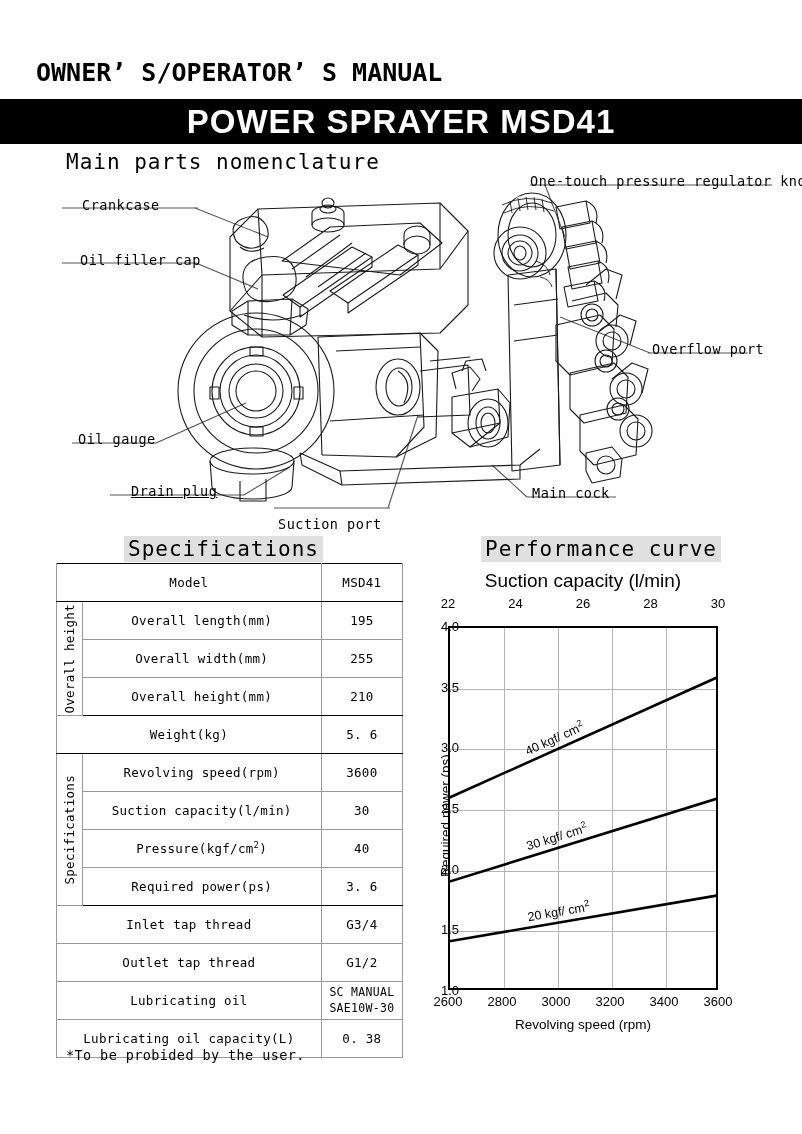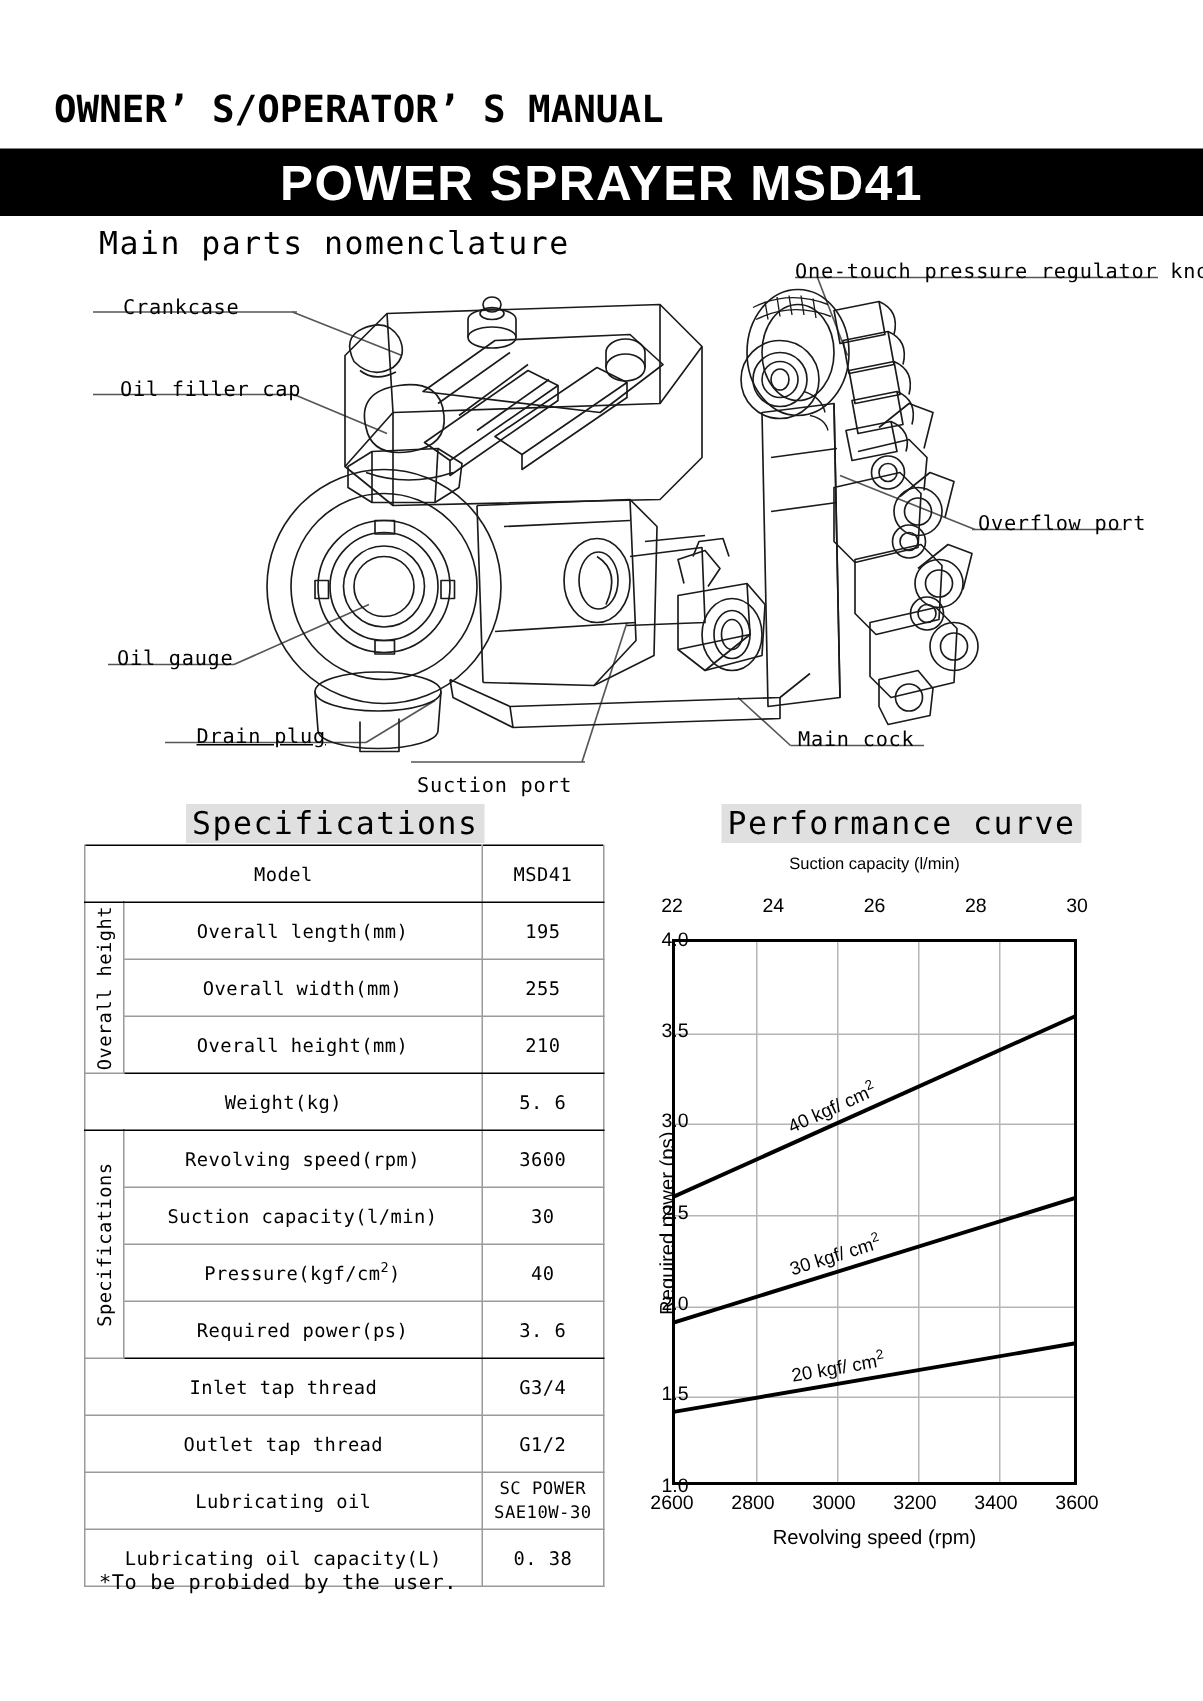--- a/index.html
+++ b/index.html
@@ -52,21 +52,21 @@
   .glv{width:1px;top:0;bottom:0;}
   .ytick{position:absolute;right:334px;font-size:13px;text-align:right;
       width:40px;transform:translateY(-50%);font-family:"Liberation Sans",sans-serif;}
   .xtick{position:absolute;top:424px;font-size:13px;text-align:center;width:60px;
       transform:translateX(-50%);font-family:"Liberation Sans",sans-serif;}
   .ttick{position:absolute;top:26px;font-size:13px;text-align:center;width:60px;
       transform:translateX(-50%);font-family:"Liberation Sans",sans-serif;}
   #xlabel{position:absolute;top:447px;left:55px;width:270px;text-align:center;
       font-size:13.5px;font-family:"Liberation Sans",sans-serif;}
   #toplabel{position:absolute;top:0px;left:55px;width:270px;text-align:center;
-      font-size:11px;font-family:"Liberation Sans",sans-serif;}
+      font-size:19px;font-family:"Liberation Sans",sans-serif;}
   #ylabel{position:absolute;left:-48px;top:238px;width:200px;text-align:center;
       font-size:13.5px;font-family:"Liberation Sans",sans-serif;
       transform:rotate(-90deg);}
   .curvelab{position:absolute;font-size:12.5px;white-space:nowrap;
       font-family:"Liberation Sans",sans-serif;}
 </style>
 </head>
 <body>
 
 <div id="hdr-sub" class="mono">OWNER’ S/OPERATOR’ S MANUAL</div>
@@ -302,21 +302,21 @@
     <td class="lab" colspan="2">Inlet tap thread</td>
     <td class="val">G3/4</td>
   </tr>
   <tr>
     <td class="lab" colspan="2">Outlet tap thread</td>
     <td class="val">G1/2</td>
   </tr>
   <tr>
     <td class="lab" colspan="2">Lubricating oil</td>
     <td class="val two">
-      <div>SC POWER</div>
+      <div>SC MANUAL</div>
       <div>SAE10W-30</div>
     </td>
   </tr>
   <tr>
     <td class="lab" colspan="2">Lubricating oil capacity(L)</td>
     <td class="val">0. 38</td>
   </tr>
 </tbody>
   </table>
 

